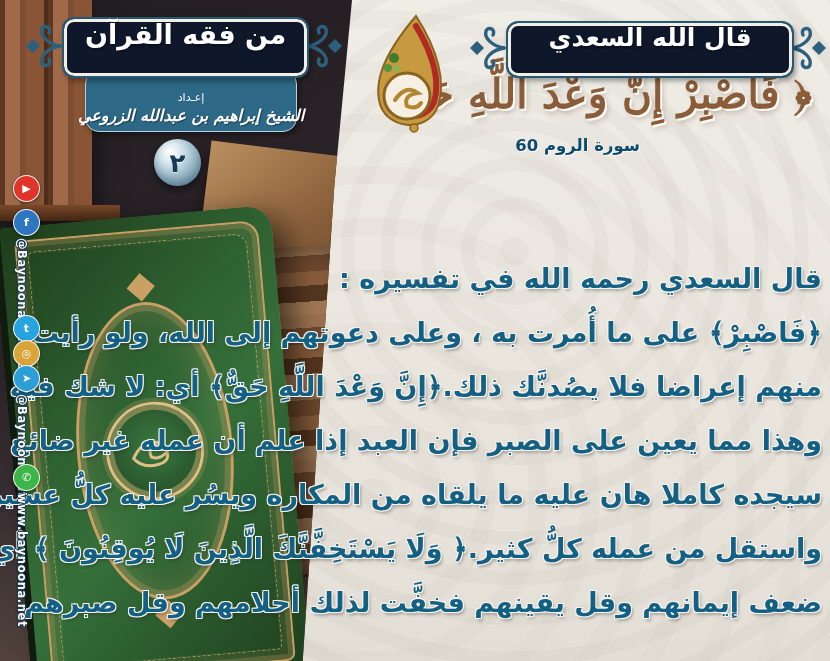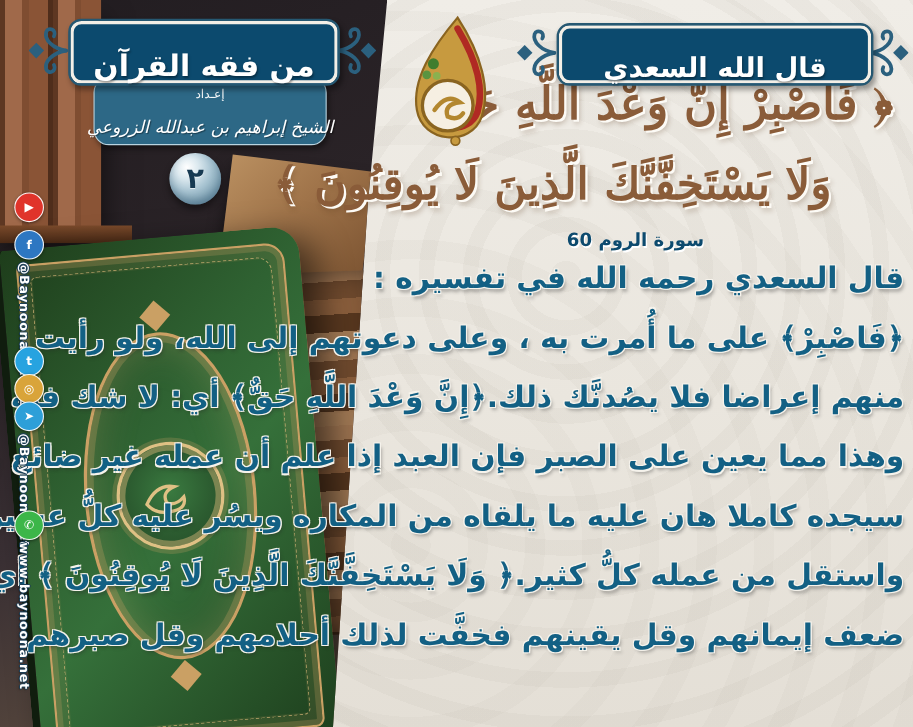--- a/index.html
+++ b/index.html
@@ -104,23 +104,23 @@
     text-shadow:1px 0 0 #1c3f57,-1px 0 0 #1c3f57,0 1px 0 #1c3f57,0 -1px 0 #1c3f57,1px 1px 2px rgba(0,0,0,.5);
     white-space:nowrap;
   }
   .vtext-1{top:238px;}
   .vtext-2{top:394px;}
   .vtext-3{top:493px;}
 
   
   .banner{
     position:absolute;z-index:5;
-    background:#0c4a6e;border:2.5px solid #265872;border-radius:12px;
+    background:#0f172a;border:2.5px solid #265872;border-radius:12px;
     box-shadow:inset 0 0 0 3px #f3efe7, 2px 3px 5px rgba(0,0,0,.35);
-    display:flex;align-items:flex-end;justify-content:center;
+    display:flex;align-items:flex-start;justify-content:center;
     color:#fff;font-weight:bold;
     text-shadow:1px 2px 2px rgba(0,0,0,.35);
   }
   .banner-left{left:62px;top:17px;width:243px;height:57px;font-size:27px;}
   .banner-right{left:506px;top:21px;width:284px;height:53px;font-size:25px;}
   .flourish{position:absolute;z-index:5;width:36px;height:44px;}
   .fl-ll{left:26px;top:24px;transform:scaleX(-1);}
   .fl-lr{left:306px;top:24px;}
   .fl-rl{left:470px;top:26px;transform:scaleX(-1);}
   .fl-rr{left:790px;top:26px;}
@@ -129,21 +129,21 @@
   .name-panel{
     position:absolute;left:85px;top:70px;width:212px;height:62px;z-index:4;
     background:#2d6886;border:1.5px solid #b9d4e0;border-radius:14px;
     box-shadow:2px 3px 5px rgba(0,0,0,.4);
     display:flex;flex-direction:column;align-items:center;justify-content:flex-end;
     padding-bottom:6px;box-sizing:border-box;color:#fff;
   }
   .prepared-label{font-size:11px;letter-spacing:1px;opacity:.95;}
   .author-name{
     font-family:"DejaVu Serif",serif;font-style:italic;
-    font-size:16px;font-weight:normal;margin-top:14px;white-space:nowrap;
+    font-size:16px;font-weight:bold;margin-top:2px;white-space:nowrap;
     text-shadow:1px 1px 1px rgba(0,0,0,.4);
   }
   .episode-sphere{
     position:absolute;left:154px;top:139px;width:47px;height:47px;z-index:4;border-radius:50%;
     background:radial-gradient(circle at 34% 28%,#ffffff 0%,#dce9ef 22%,#a8c4d2 48%,#7fa2b4 72%,#5d8298 100%);
     box-shadow:0 4px 7px rgba(0,0,0,.45), inset 0 -4px 8px rgba(35,70,95,.35);
     display:flex;align-items:center;justify-content:center;
   }
   .episode-number{font-size:26px;font-weight:bold;color:#173a52;text-shadow:0 1px 0 rgba(255,255,255,.6);}
 
@@ -156,21 +156,21 @@
   }
   .verse-line-1{font-size:41px;padding-right:10px;}
   .verse-line-2{font-size:40px;padding-right:66px;margin-top:26px;}
   .verse-ref{
     margin-top:18px;padding-right:182px;
     font-size:16.5px;font-weight:bold;color:#0c4a6e;
     text-shadow:1px 1px 0 #fff;
   }
 
   
-  .commentary{position:absolute;left:250px;right:8px;top:226px;z-index:3;direction:rtl;text-align:left;}
+  .commentary{position:absolute;left:250px;right:8px;top:251px;z-index:3;direction:rtl;text-align:left;}
   .c-line{
     height:54px;display:flex;align-items:center;justify-content:flex-start;
     font-size:27px;font-weight:bold;color:#136084;
     white-space:nowrap;
     text-shadow:
       -1px -1px 0 #f6f3ec, 1px -1px 0 #f6f3ec, -1px 1px 0 #f6f3ec, 1px 1px 0 #f6f3ec,
       2px 3px 3px rgba(40,40,40,.3);
   }
 
   
@@ -274,21 +274,20 @@
   <circle cx="30" cy="46" r="5" fill="#3f7d2e"></circle>
   <circle cx="24" cy="56" r="4" fill="#5a9440"></circle>
   <circle cx="33" cy="57" r="3.5" fill="#8ab14f"></circle>
   <circle cx="43" cy="84" r="23" fill="#f6efe2" stroke="#8a6420" stroke-width="3"></circle>
   <path d="M31 88 q11 -16 23 -7 q-15 2 -11 13 q9 4 14 -3" fill="none" stroke="#b3872f" stroke-width="4" stroke-linecap="round"></path>
   <circle cx="50" cy="116" r="4" fill="#c79a3f" stroke="#8a6420" stroke-width="1.5"></circle>
 </svg>
 
 <div class="verse-block">
   <div class="verse-line verse-line-1">﴿ فَاصْبِرْ  إِنَّ  وَعْدَ  اللَّهِ  حَقٌّ ۖ</div>
-  <div class="verse-line verse-line-2">وَلَا يَسْتَخِفَّنَّكَ الَّذِينَ لَا يُوقِنُونَ ﴾</div>
   <div class="verse-ref">سورة الروم 60</div>
 </div>
 
 <div class="commentary">
   <div class="c-line">قال السعدي رحمه الله في تفسيره :</div>
   <div class="c-line">﴿فَاصْبِرْ﴾ على ما أُمرت به ، وعلى دعوتهم إلى الله، ولو رأيت</div>
   <div class="c-line">منهم إعراضا فلا يصُدنَّك ذلك.﴿إِنَّ وَعْدَ اللَّهِ حَقٌّ﴾ أي: لا شك فيه</div>
   <div class="c-line">وهذا مما يعين على الصبر فإن العبد إذا علم أن عمله غير ضائع بل</div>
   <div class="c-line">سيجده كاملا هان عليه ما يلقاه من المكاره ويسُر عليه كلُّ عسير</div>
   <div class="c-line">واستقل من عمله كلُّ كثير.﴿ وَلَا يَسْتَخِفَّنَّكَ الَّذِينَ لَا يُوقِنُونَ ﴾ أي: قد</div>

